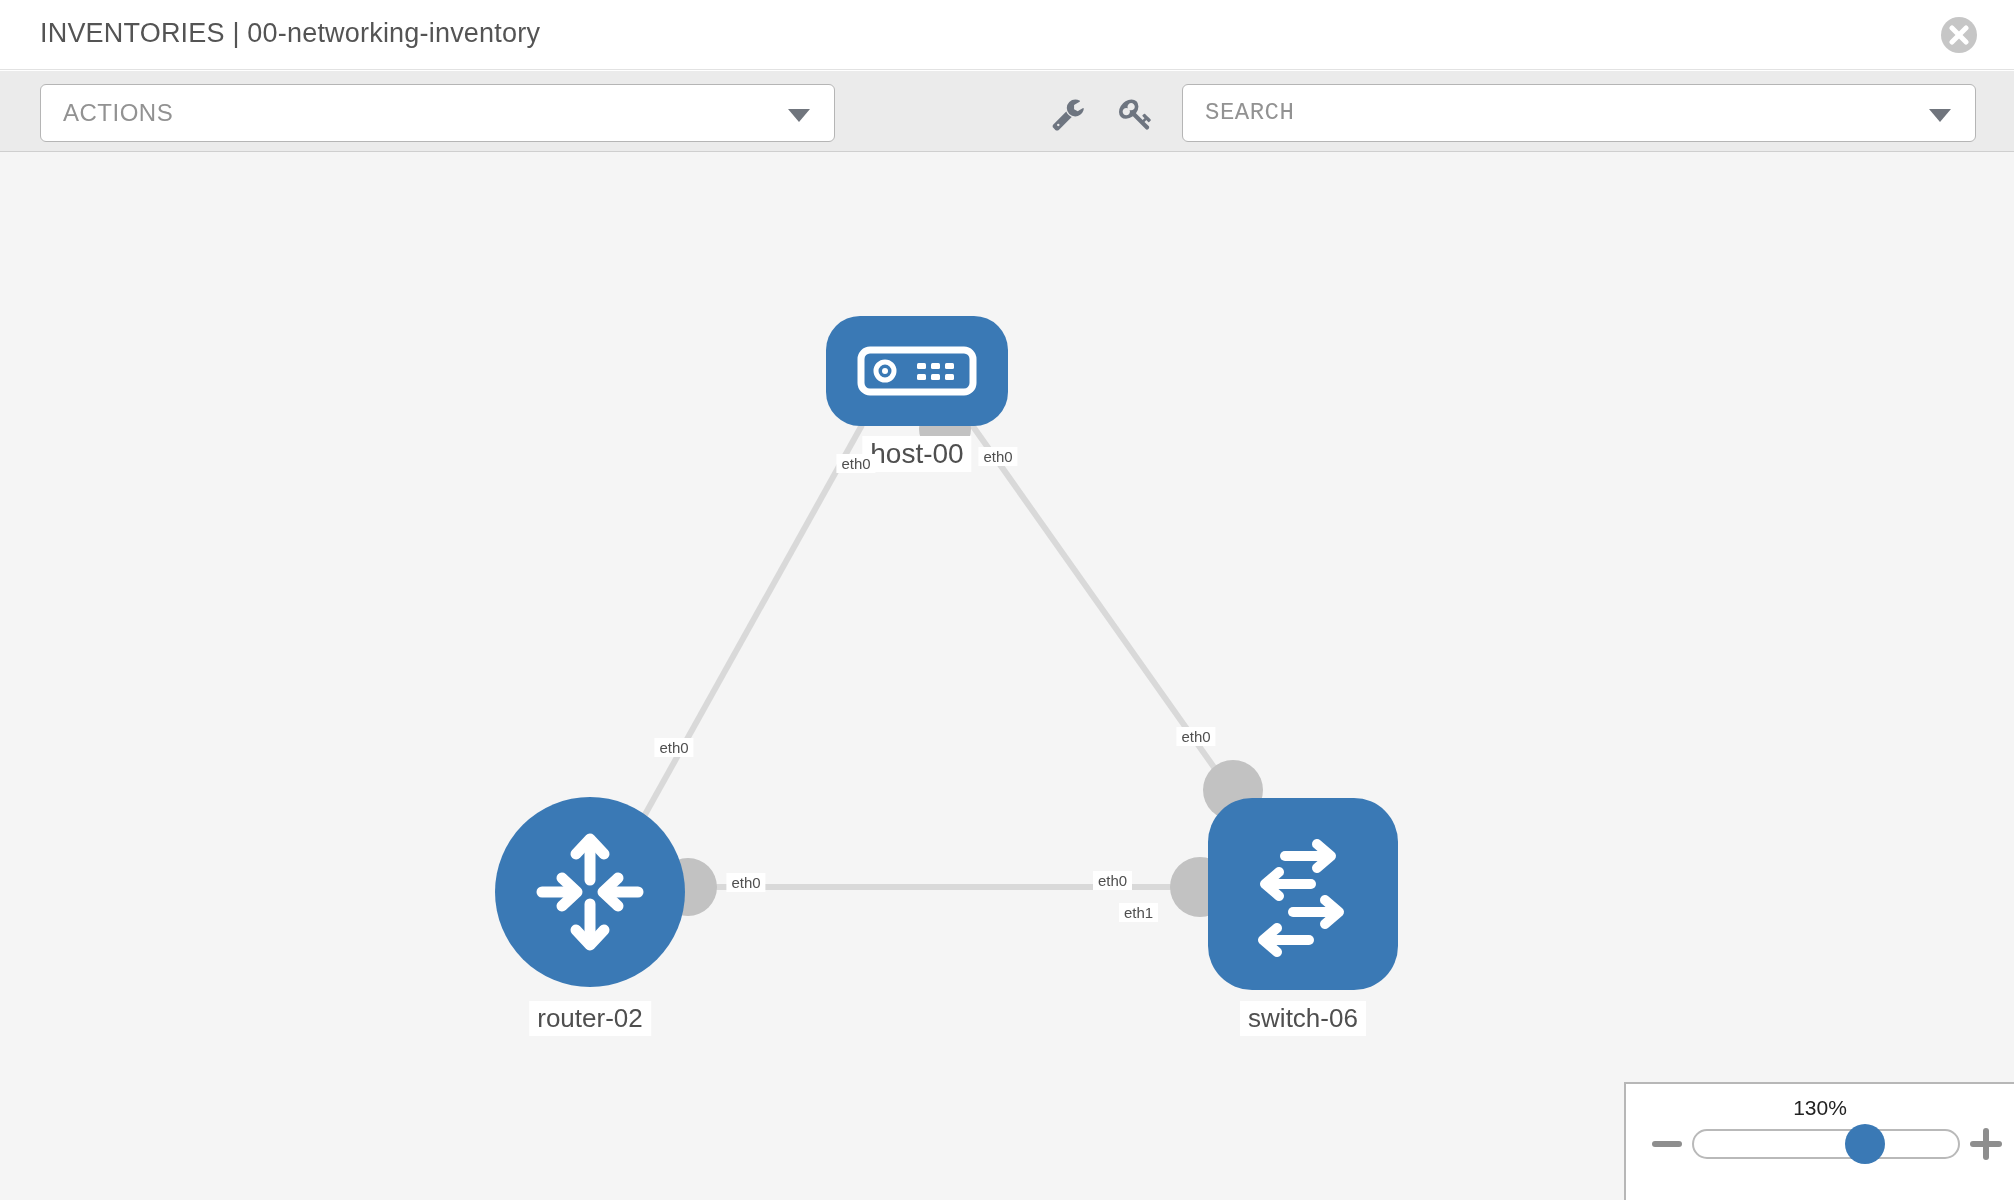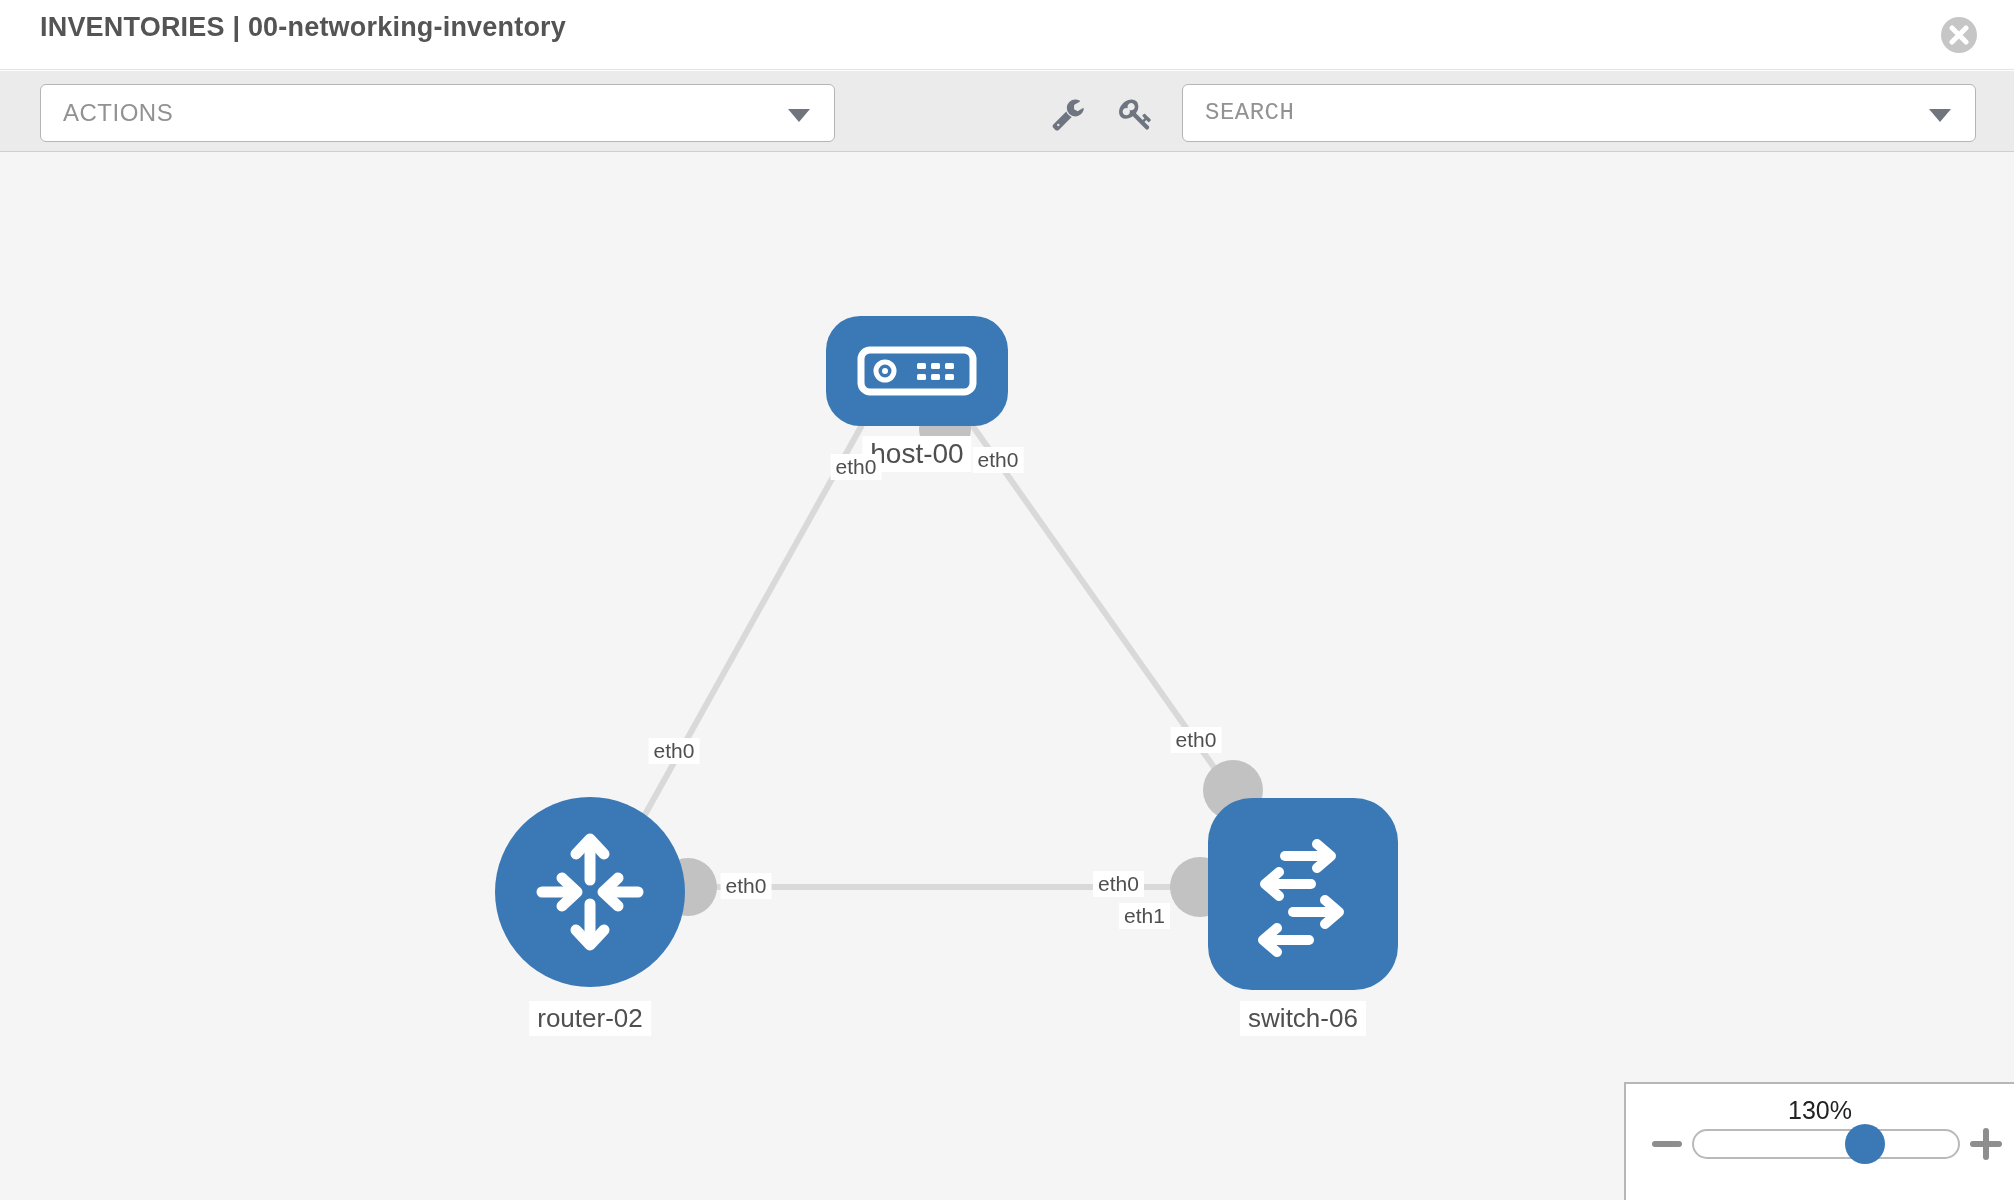--- a/index.html
+++ b/index.html
@@ -2,21 +2,21 @@
 <html><head>
 <meta charset="utf-8">
 <style>
   * { margin:0; padding:0; box-sizing:border-box; }
   html,body { width:2014px; height:1200px; }
   body { font-family:"Liberation Sans", sans-serif; background:#fff; overflow:hidden; }
   .app { position:relative; width:2014px; height:1200px; background:#fff; }
 
   
   .topbar { position:absolute; left:0; top:0; width:2014px; height:70px; background:#ffffff; border-bottom:1px solid #e2e2e2; }
-  .page-title { position:absolute; left:40px; top:12px; font-size:27px; font-weight:bold; color:#545454; letter-spacing:0.2px; }
+  .page-title { position:absolute; left:40px; top:18px; font-size:27px; font-weight:normal; color:#545454; letter-spacing:0.2px; }
   .close-btn { position:absolute; left:1941px; top:17px; width:36px; height:36px; border-radius:50%; background:#c6c6c6; cursor:pointer; }
   .close-btn svg { position:absolute; left:8px; top:8px; }
 
   
   .toolbar { position:absolute; left:0; top:71px; width:2014px; height:81px; background:#ebebeb; border-bottom:1px solid #cfcfcf; }
   .fake-select { position:absolute; top:13px; height:58px; background:#ffffff; border:1.5px solid #b5b5b5; border-radius:6px; cursor:pointer; }
   .fake-select .sel-label { position:absolute; left:22px; top:14px; font-size:24px; color:#929292; letter-spacing:0.5px; }
   .caret-down { position:absolute; right:24px; top:24px; width:0; height:0; border-left:11px solid transparent; border-right:11px solid transparent; border-top:13px solid #70757d; }
   .select-actions { left:40px; width:795px;padding-left:20px; }
   .select-search { left:1182px; width:794px;font-family:Liberation Mono, monospace; }
@@ -33,36 +33,36 @@
   .node svg { position:absolute; }
   .node-host { left:826px; top:164px; width:182px; height:110px; border-radius:34px; }
   .node-host svg { left:31px; top:30px; }
   .node-router { left:495px; top:645px; width:190px; height:190px; border-radius:50%; }
   .node-router svg { left:25px; top:25px; }
   .node-switch { left:1208px; top:646px; width:190px; height:192px; border-radius:44px; }
   .node-switch svg { left:25px; top:26px; }
 
   .diagram-label { position:absolute; z-index:6; background:#ffffff; color:#4f4f4f; white-space:nowrap; }
   .node-label { font-size:26px; padding:2px 8px; transform:translateX(-50%); }
-  .iface-label { font-size:21px; padding:1px 5px; }
+  .iface-label { font-size:15px; padding:1px 5px; }
   .iface-centered { transform:translateX(-50%); }
   .lbl-host      { left:917px;  top:284px; font-size:28px; }
   .lbl-router    { left:590px;  top:849px; }
   .lbl-switch    { left:1303px; top:849px; }
   .lbl-eth-hl    { left:856px;  top:302px; }
   .lbl-eth-hr    { left:998px;  top:295px; }
   .lbl-eth-rt    { left:674px;  top:586px; }
   .lbl-eth-st    { left:1196px; top:575px; }
   .lbl-eth-rr    { left:746px;  top:721px; }
   .lbl-eth-ov0   { left:1093px; top:719px; transform:none; z-index:6; }
   .lbl-eth-ov1   { left:1119px; top:719px; transform:none; z-index:7;margin-top:32px; }
 
   
   .zoom-panel { position:absolute; left:1624px; top:1082px; width:390px; height:118px; background:#ffffff; border-top:2px solid #b7b7b7; border-left:2px solid #b7b7b7; z-index:10; }
-  .zoom-level { position:absolute; left:0; top:12px; width:100%; text-align:center; font-size:25px; color:#222222; }
+  .zoom-level { position:absolute; left:0; top:12px; width:100%; text-align:center; font-size:21px; color:#222222; }
   .zoom-minus { position:absolute; left:26px; top:57px; width:30px; height:6px; border-radius:3px; background:#8e8e8e; cursor:pointer; }
   .zoom-plus { position:absolute; left:344px; top:44px; width:32px; height:32px; cursor:pointer; }
   .zoom-plus .h { position:absolute; left:0; top:13px; width:32px; height:6px; border-radius:3px; background:#8e8e8e; }
   .zoom-plus .v { position:absolute; left:13px; top:0; width:6px; height:32px; border-radius:3px; background:#8e8e8e; }
   .zoom-track { position:absolute; left:66px; top:45px; width:268px; height:30px; background:#ffffff; border:2px solid #b9b9b9; border-radius:15px; cursor:pointer; }
   .zoom-thumb { position:absolute; left:219px; top:40px; width:40px; height:40px; border-radius:50%; background:#3a79b5; cursor:grab; }
 </style>
 </head>
 <body>
 

